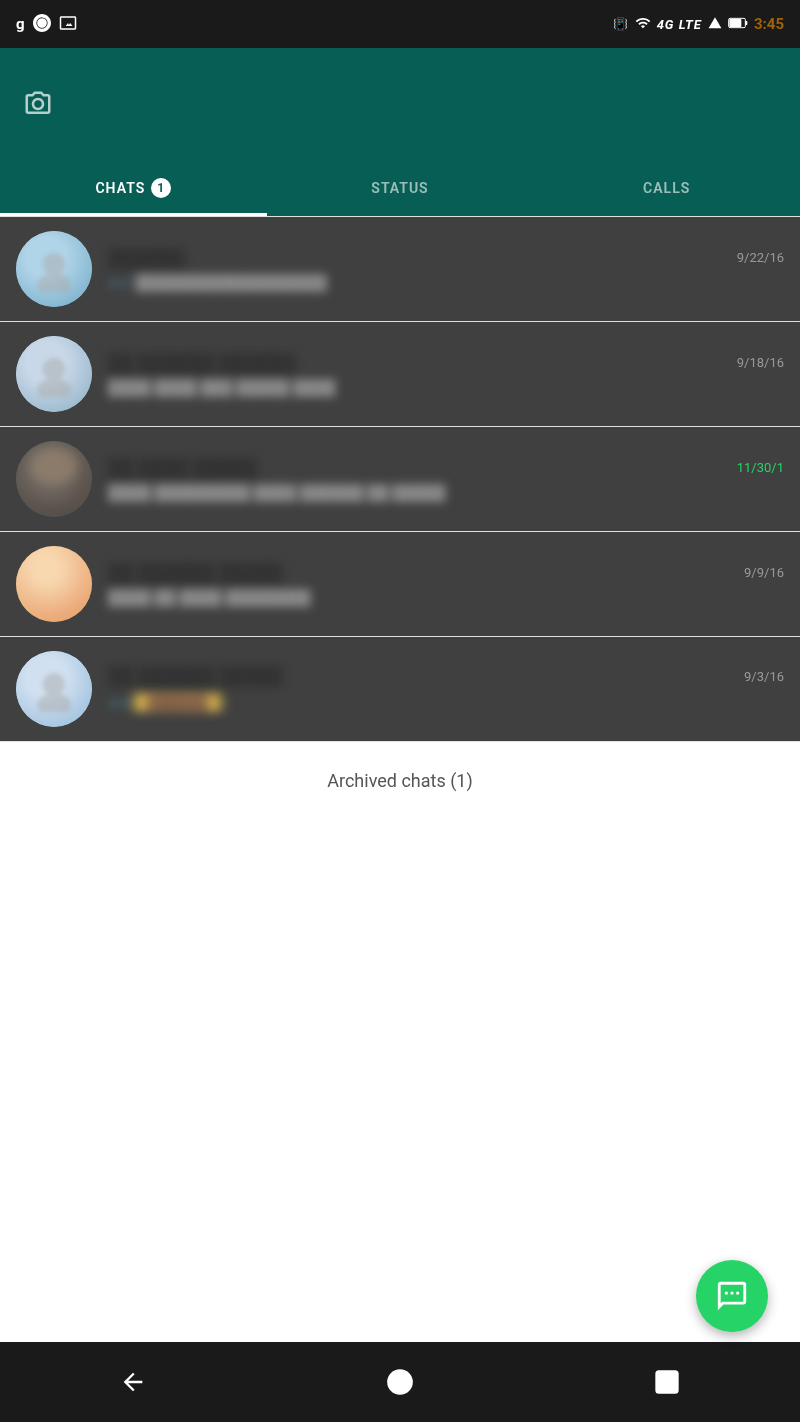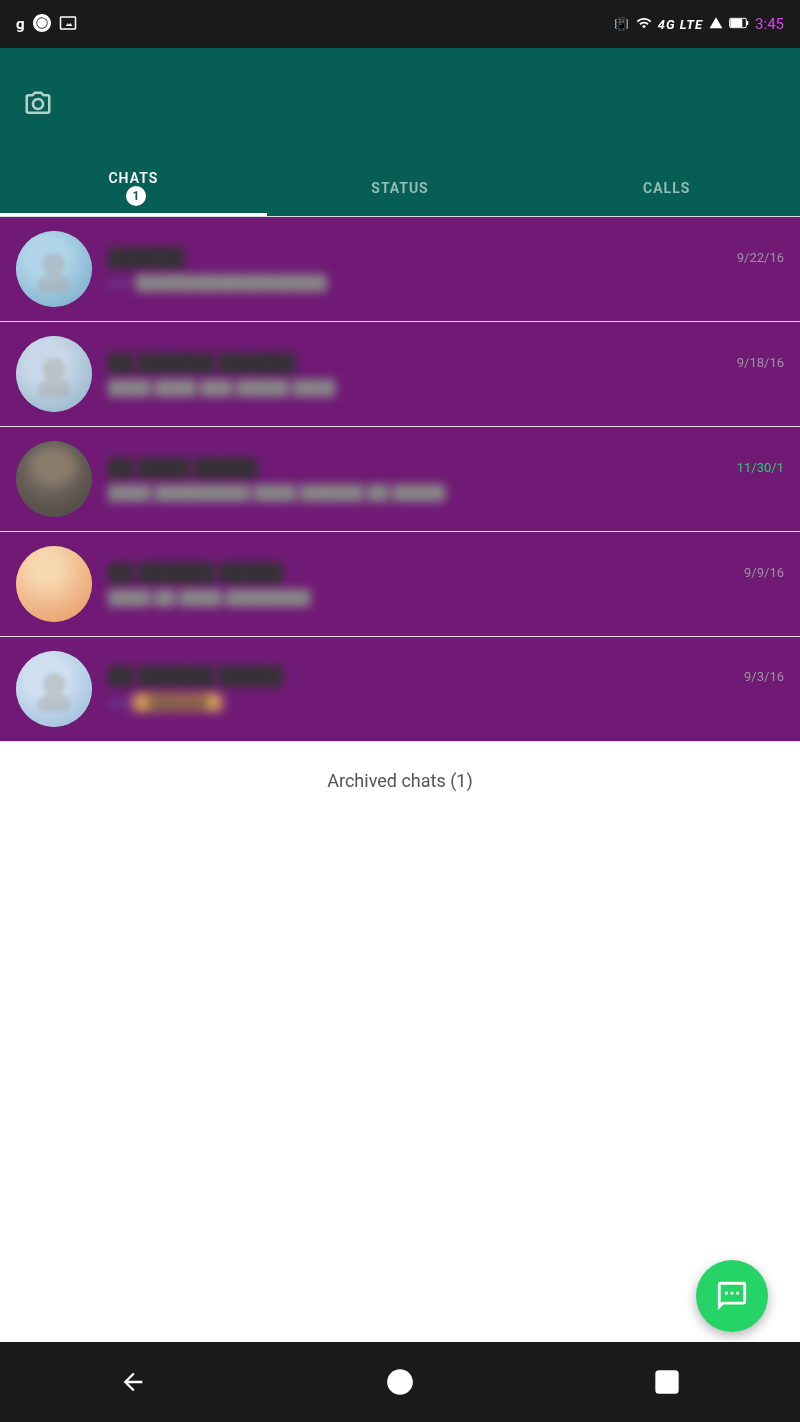--- a/index.html
+++ b/index.html
@@ -31,22 +31,22 @@
       align-items: center;
       gap: 8px;
     }
     .status-bar-right {
       display: flex;
       align-items: center;
       gap: 6px;
     }
     .time-text {
       font-size: 15px;
-      font-weight: 400;
-      color: #d946ef;
+      font-weight: 700;
+      color: #a16207;
     }
 
     
     .app-header {
       background: #075e54;
       height: 112px;
       display: flex;
       align-items: center;
       padding: 0 16px;
       flex-shrink: 0;
@@ -80,21 +80,20 @@
       cursor: pointer;
       position: relative;
       font-size: 14px;
       font-weight: 600;
       letter-spacing: 1px;
       color: rgba(255,255,255,0.6);
       text-transform: uppercase;
     }
     .tab-item.active {
       color: white;
-      flex-direction: column;
     }
     .tab-item.active::after {
       content: '';
       position: absolute;
       bottom: 0;
       left: 0;
       right: 0;
       height: 3px;
       background: white;
     }
@@ -114,21 +113,21 @@
 
     
     .divider-line {
       height: 1px;
       background: #e0e0e0;
       margin-left: 0;
     }
 
     
     .chat-list {
-      background: #701a75;
+      background: #404040;
       flex: 1;
       display: flex;
       flex-direction: column;
     }
 
     .chat-item {
       display: flex;
       align-items: center;
       padding: 14px 16px;
       cursor: pointer;

